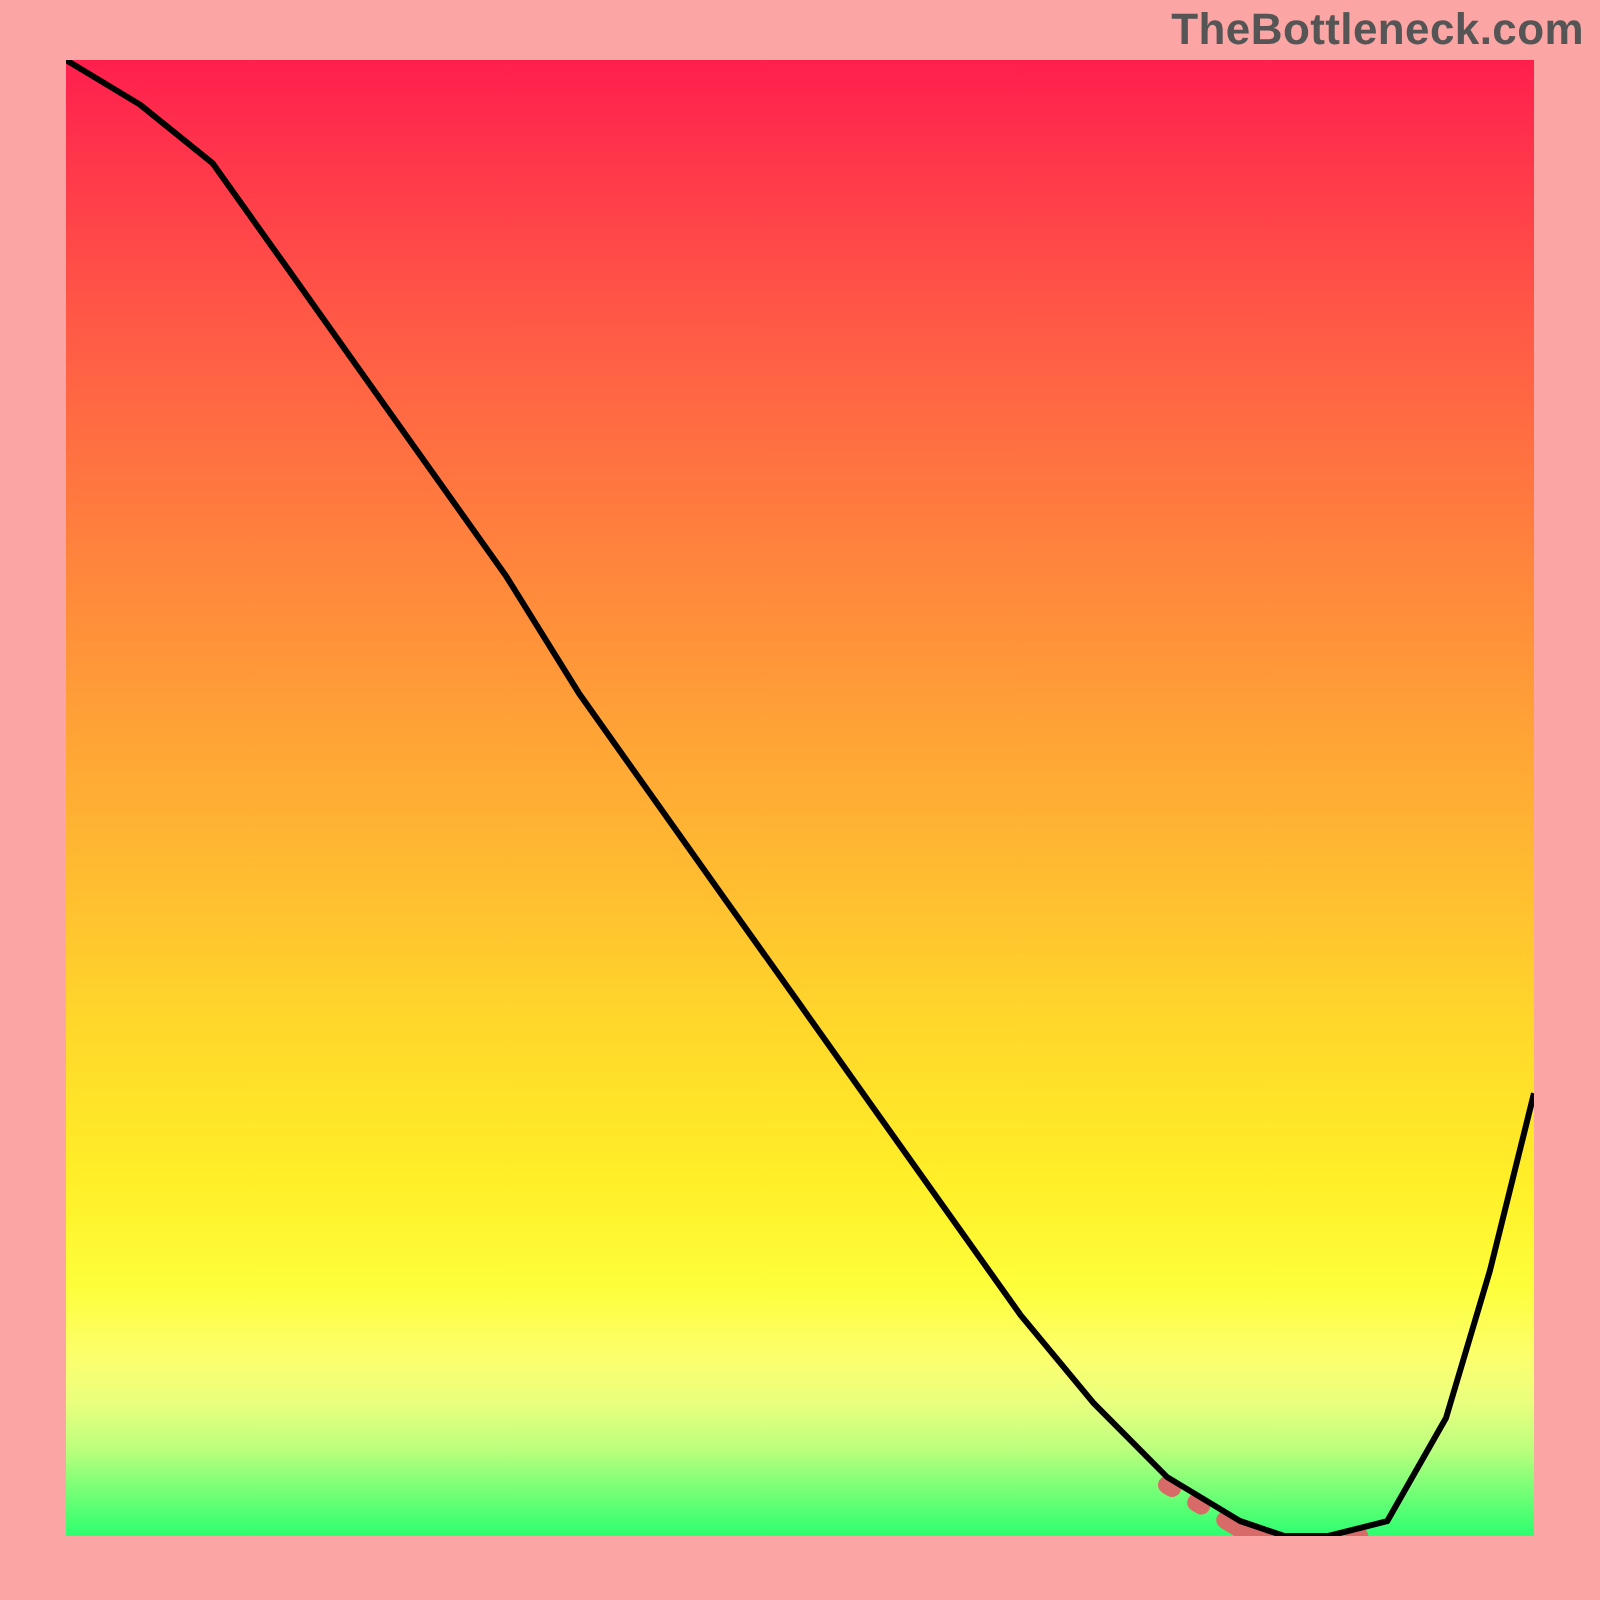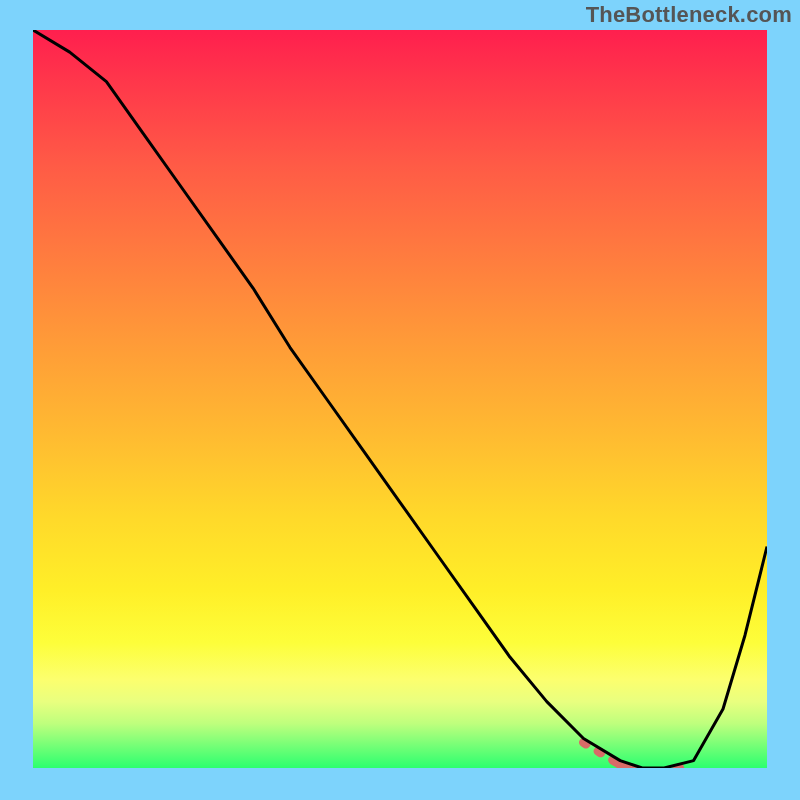--- a/index.html
+++ b/index.html
@@ -8,21 +8,21 @@
     width: 800px;
     height: 800px;
     background: #000;
     overflow: hidden;
     font-family: Arial, Helvetica, sans-serif;
   }
   .frame {
     position: relative;
     width: 800px;
     height: 800px;
-    background: #7dd3fc;
+    background: #fca5a5;
   }
   .watermark {
     position: absolute;
     top: 2px;
     right: 8px;
     color: #555;
     font-size: 22px;
     font-weight: 600;
     letter-spacing: 0.2px;
     z-index: 20;

